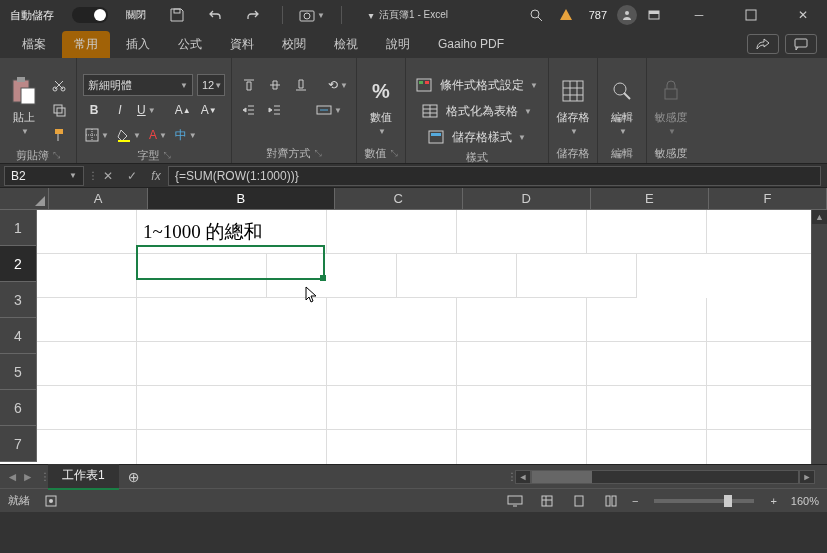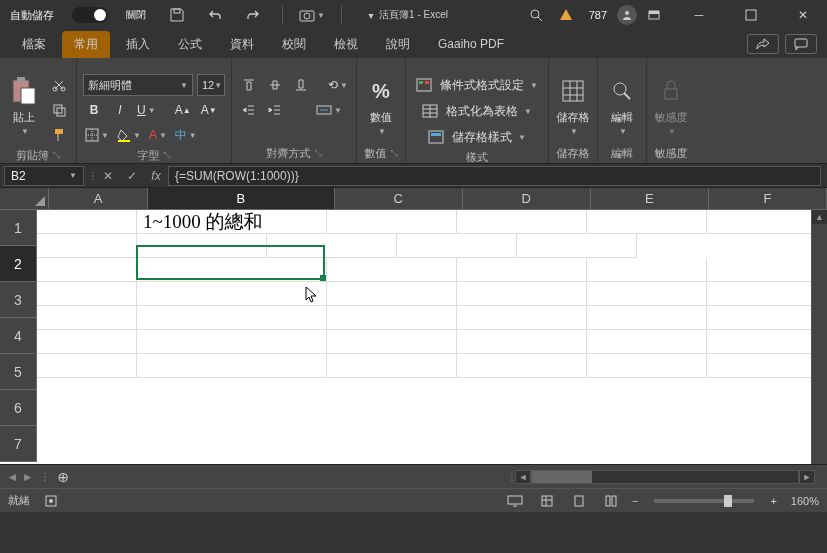--- a/index.html
+++ b/index.html
@@ -40,21 +40,21 @@
 .col-headers{display:flex;height:22px}
 .corner{width:50px;background:#444;border-right:1px solid #666;border-bottom:1px solid #666;position:relative}
 .corner::after{content:"";position:absolute;right:3px;bottom:3px;border-left:10px solid transparent;border-bottom:10px solid #999}
 .ch{background:#444;color:#ccc;border-right:1px solid #666;border-bottom:1px solid #666;display:flex;align-items:center;justify-content:center;font-size:13px}
 .ch.active{background:#2a2a2a;color:#fff}
 .grid-body{flex:1;display:flex;overflow:hidden}
 .row-headers{width:50px;display:flex;flex-direction:column}
 .rh{height:36px;background:#444;color:#ccc;border-right:1px solid #666;border-bottom:1px solid #666;display:flex;align-items:center;justify-content:center;font-size:14px}
 .rh.active{background:#2a2a2a;color:#fff}
 .cells{flex:1;position:relative;background:#fff}
-.cellrow{display:flex;height:24px}
+.cellrow{display:flex;height:44px}
 .cell{border-right:1px solid #ddd;border-bottom:1px solid #ddd;padding:2px 6px;color:#000;font-family:"Times New Roman",serif;font-size:19px;display:flex;align-items:center}
 .cell.right{justify-content:flex-end}
 .selected-cell{position:absolute;border:2px solid #1a7f45;pointer-events:none}
 .fill-handle{position:absolute;width:6px;height:6px;background:#1a7f45;right:-3px;bottom:-3px}
 .cursor-arrow{position:absolute;width:12px;height:16px;pointer-events:none}
 .sheet-tabs{height:24px;background:#444;display:flex;align-items:center;border-top:1px solid #222}
 .st-nav{width:40px;display:flex;justify-content:center;gap:8px;color:#888}
 .sheet-tab{background:#333;color:#eee;padding:4px 14px;font-size:12px;border-bottom:2px solid #1a7f45}
 .st-add{width:30px;display:flex;align-items:center;justify-content:center;color:#ccc;font-size:14px}
 .st-sep{flex:1}
@@ -530,20 +530,21 @@
       </div>
   </div>
   <div class="vscroll">
     <div class="vscroll-btn">▲</div>
   </div>
 </div>
 
 <div class="sheet-tabs">
   <div class="st-nav">◄ ►</div>
   <span class="grip">⋮</span>
+  <div class="sheet-tab">工作表1</div>
   <div class="st-add">⊕</div>
   <div class="st-sep"></div>
   <span class="grip">⋮</span>
   <div class="hscroll">
     <div class="hscroll-btn">◄</div>
     <div class="hscroll-track">
         <div class="hscroll-thumb"></div>
       </div>
     <div class="hscroll-btn">►</div>
   </div>

